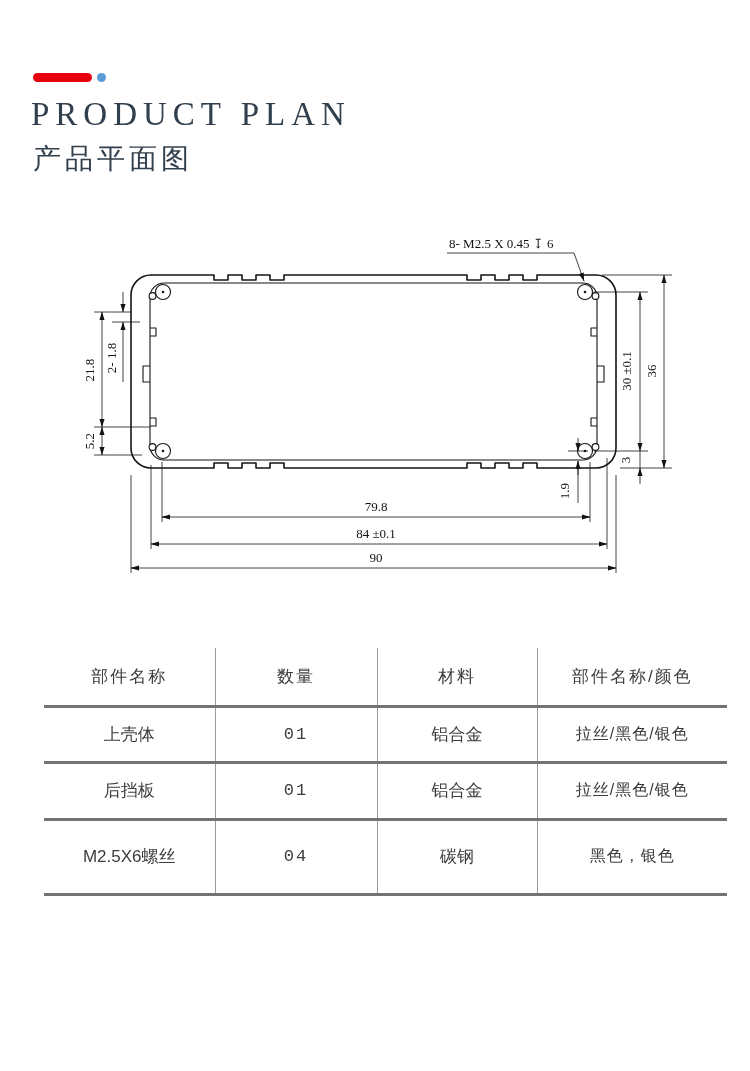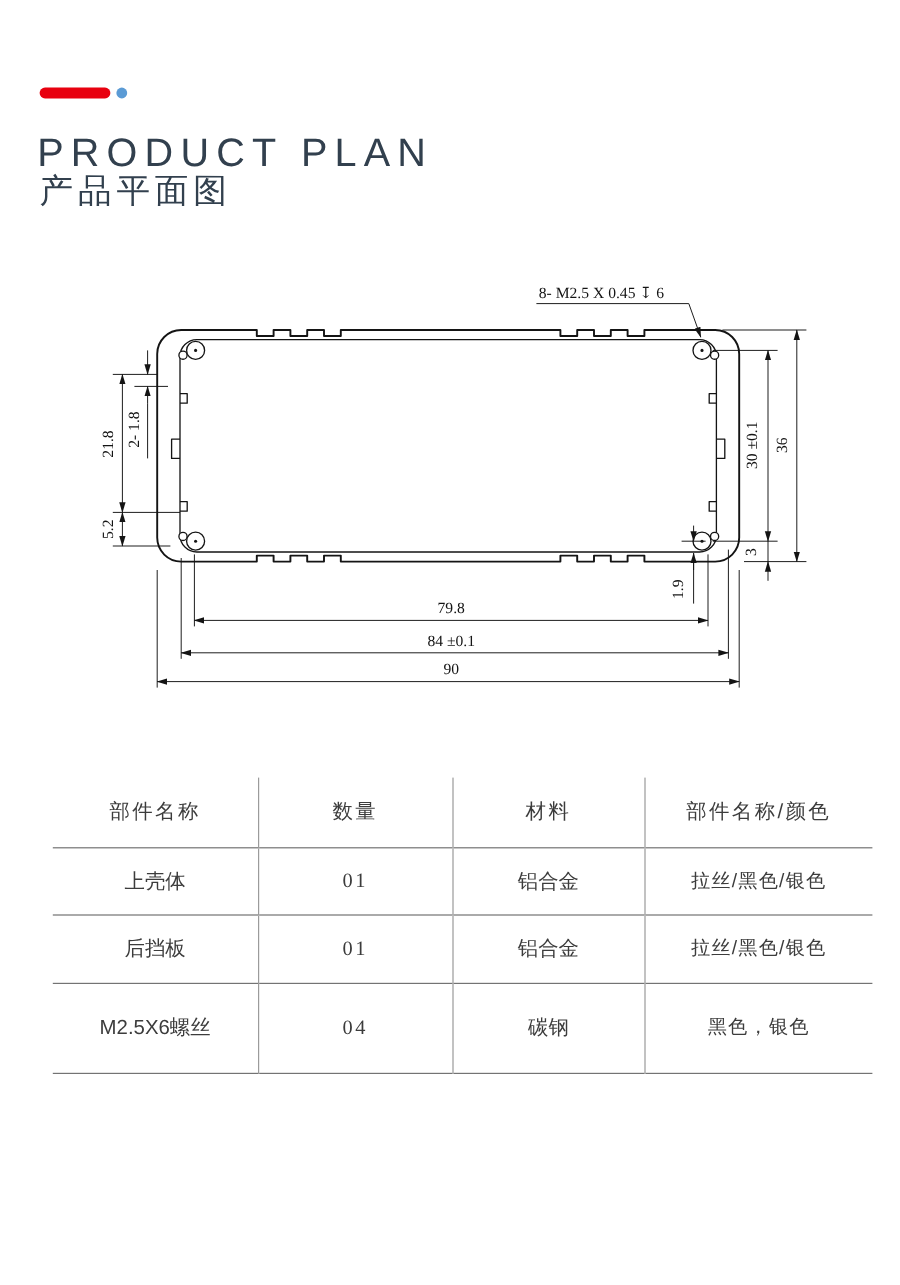--- a/index.html
+++ b/index.html
@@ -2,40 +2,40 @@
 <html><head>
 <meta charset="utf-8">
 <style>
   html,body{margin:0;padding:0;background:#fff;}
   .page{position:relative;width:750px;height:1071px;background:#ffffff;overflow:hidden;
         font-family:"Liberation Sans", sans-serif;}
   
   .accent{position:absolute;left:33px;top:73px;height:10px;}
   .accent .bar{position:absolute;left:0;top:0;width:59px;height:9px;border-radius:5px;background:#e8000f;}
   .accent .dot{position:absolute;left:64px;top:0;width:9px;height:9px;border-radius:50%;background:#5b9bd5;}
-  .title-en{position:absolute;left:31px;top:108px;font-size:33px;font-weight:300;
-            letter-spacing:6px;color:#32404e;white-space:nowrap;}
+  .title-en{position:absolute;left:31px;top:96px;font-size:33px;font-weight:300;
+            letter-spacing:6px;color:#32404e;white-space:nowrap;font-family:Liberation Serif, serif;}
   .title-zh{position:absolute;left:33px;top:140px;font-size:28px;font-weight:500;
             letter-spacing:4px;color:#32404e;white-space:nowrap;}
   
   .drawing{position:absolute;left:0;top:200px;width:750px;height:380px;}
   .ol{fill:none;stroke:#141414;stroke-width:1.6;stroke-linejoin:round;}
   .il{fill:none;stroke:#141414;stroke-width:1.1;stroke-linejoin:round;}
   .ext,.dim{stroke:#141414;stroke-width:0.8;fill:none;}
   .boss{fill:#ffffff;stroke:#141414;stroke-width:1.1;}
   .dimtext{font-family:"Liberation Serif","DejaVu Serif",serif;font-size:13px;fill:#141414;}
   
   .parts{position:absolute;left:44px;top:648px;width:683px;border-collapse:collapse;table-layout:fixed;
          color:#3c3c3c;font-size:17px;}
   .parts th{font-weight:400;letter-spacing:2px;}
   .parts th,.parts td{text-align:center;vertical-align:middle;padding:0;
          border-right:1px solid #9b9b9b;}
   .parts th:last-child,.parts td:last-child{border-right:none;}
-  .parts tr{border-bottom:1px solid #737373;}
-  .parts .qty{font-family:Liberation Serif, serif;letter-spacing:2px;}
+  .parts tr{border-bottom:3px solid #737373;}
+  .parts .qty{font-family:Liberation Mono, monospace;letter-spacing:2px;}
   .parts .finish{font-size:16px;letter-spacing:1px;}
 </style>
 </head>
 <body>
 
 <div class="page">
 
   <div class="accent">
     <span class="bar"></span>
     <span class="dot"></span>

